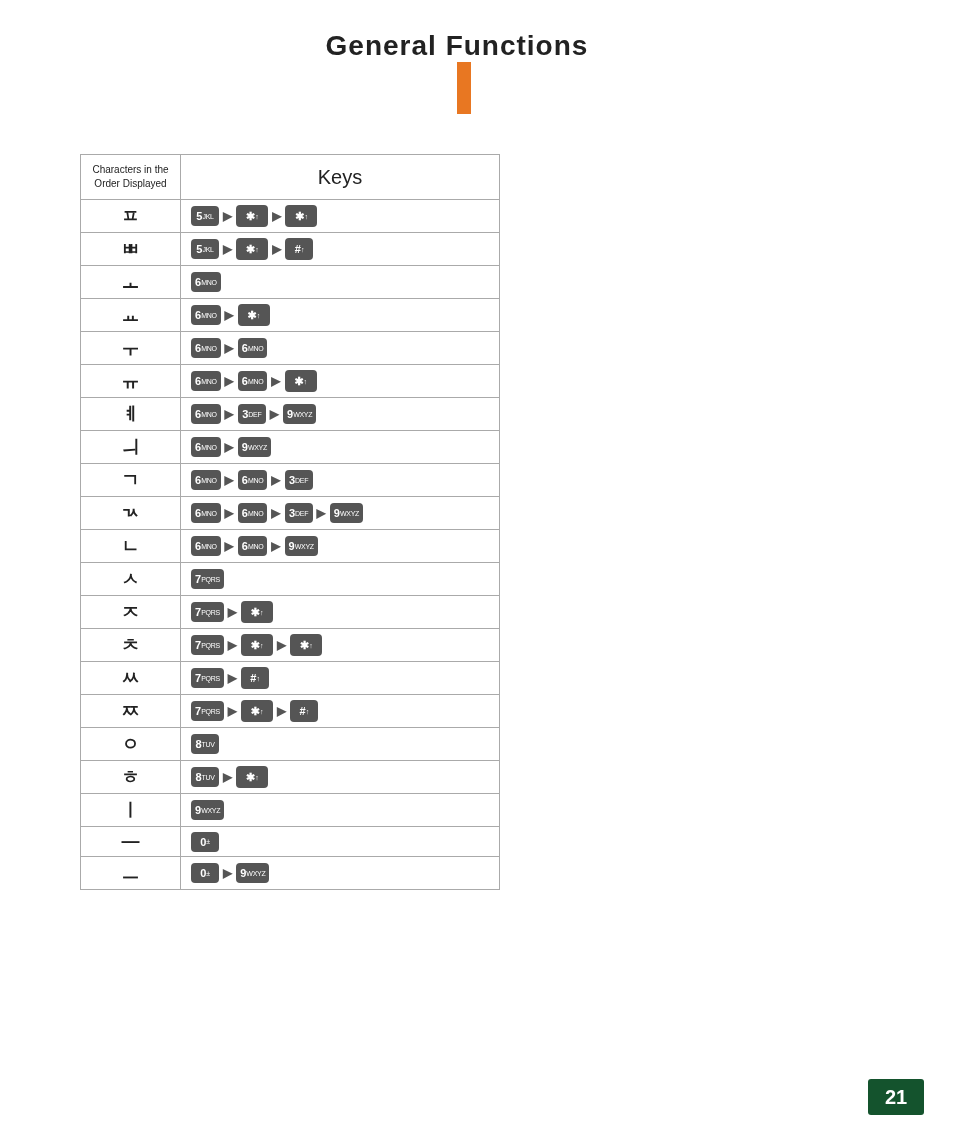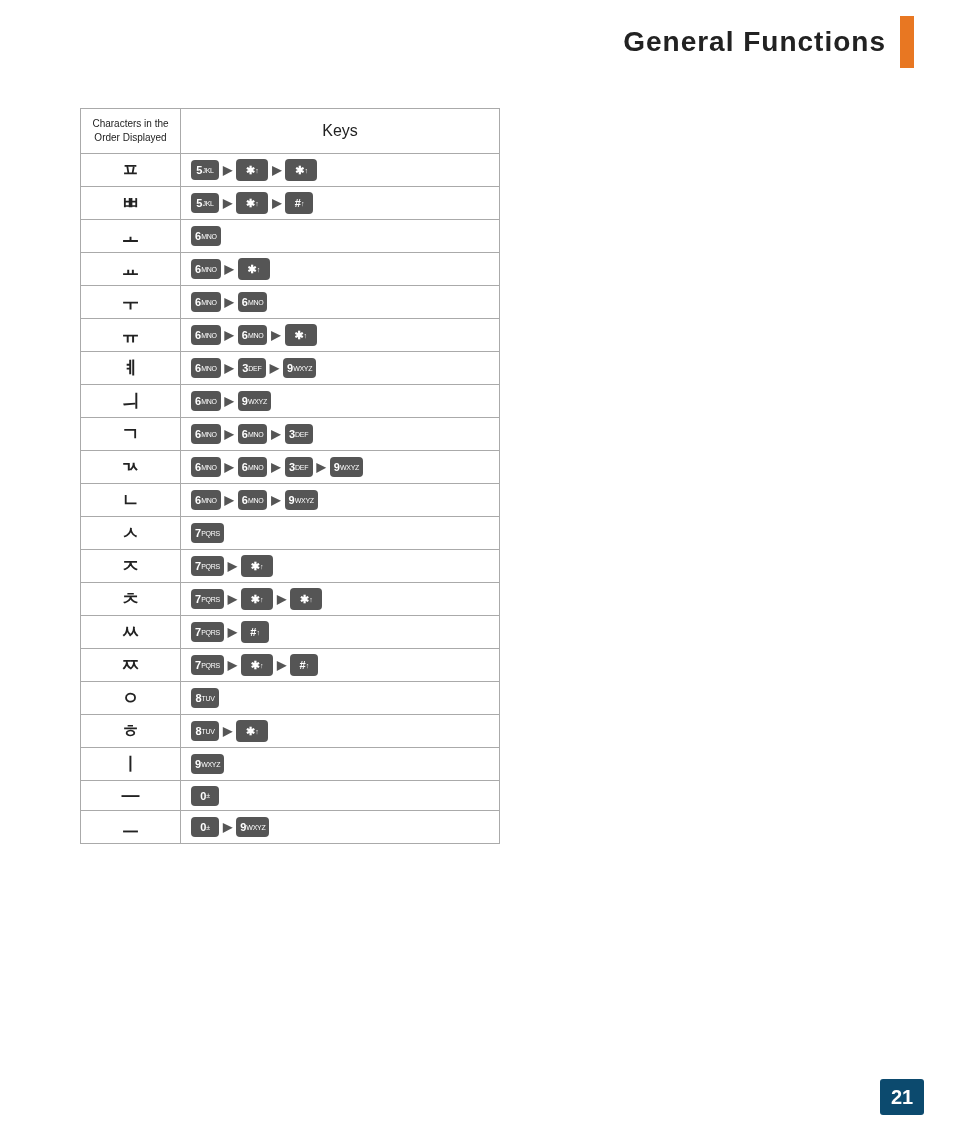--- a/index.html
+++ b/index.html
@@ -9,21 +9,22 @@
       width: 954px;
       min-height: 1145px;
       position: relative;
     }
 
     
     .header {
       display: flex;
       justify-content: flex-end;
       align-items: center;
-      padding: 16px 40px 20px 0;
+      padding: 30px 40px 20px 0;
+      flex-direction: column;
     }
     .header-title {
       font-size: 28px;
       font-weight: bold;
       color: #222;
       letter-spacing: 1px;
     }
     .header-bar {
       width: 14px;
       height: 52px;
@@ -50,21 +51,21 @@
     }
     .char-table thead tr th.col-char {
       font-size: 10px;
       font-weight: normal;
       color: #222;
       line-height: 1.4;
       width: 100px;
       padding: 8px 6px;
     }
     .char-table thead tr th.col-keys {
-      font-size: 16px;
+      font-size: 20px;
       font-weight: normal;
       color: #222;
     }
     .char-table tbody td.char-cell {
       font-size: 18px;
       font-weight: bold;
       color: #222;
       width: 100px;
     }
     .char-table tbody td.keys-cell {
@@ -122,25 +123,25 @@
       color: #555;
       font-size: 12px;
       font-weight: bold;
     }
 
     
     .page-number {
       position: absolute;
       bottom: 30px;
       right: 30px;
-      background: #0c4a6e;
+      background: #14532d;
       color: #fff;
       font-size: 20px;
       font-weight: bold;
-      width: 44px;
+      width: 56px;
       height: 36px;
       display: flex;
       align-items: center;
       justify-content: center;
       border-radius: 3px;
     }
   </style>
 </head>
 <body>
 

